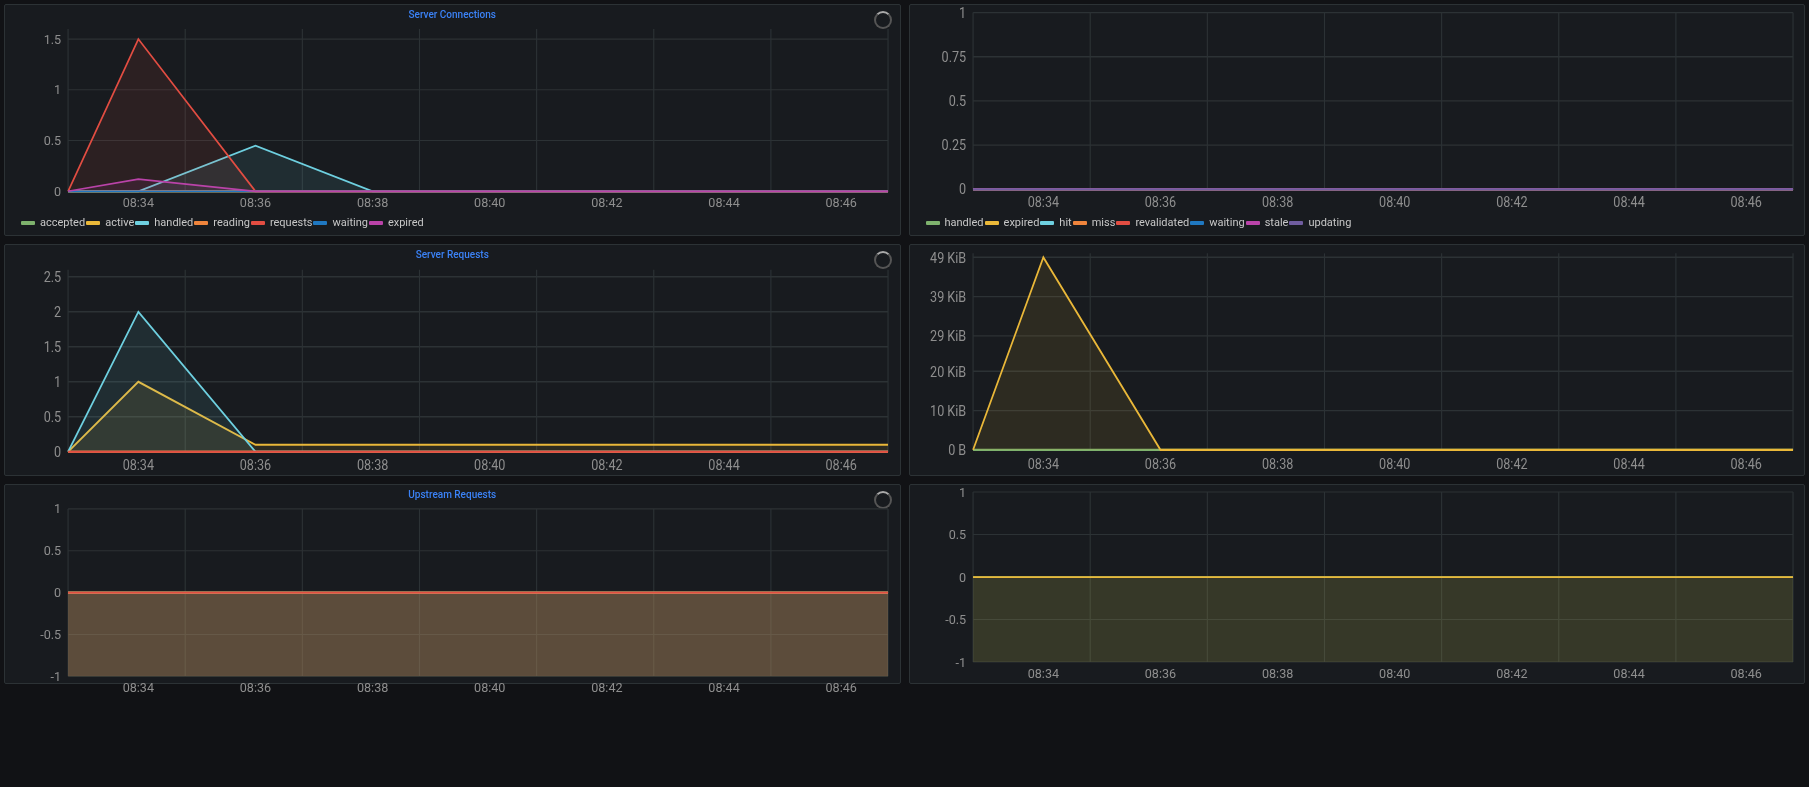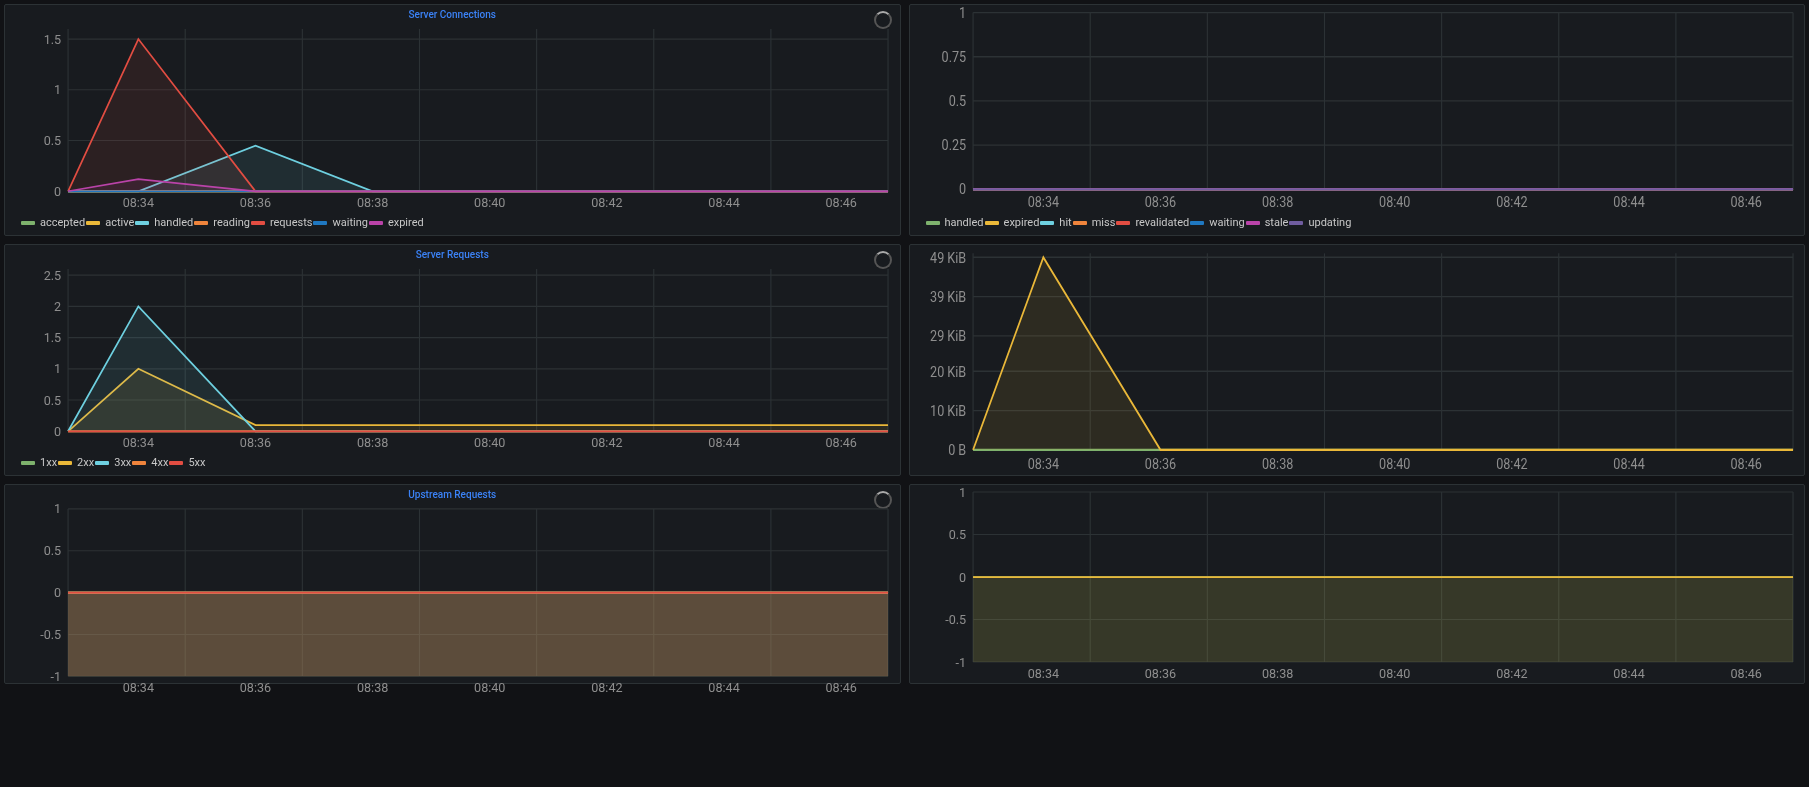--- a/index.html
+++ b/index.html
@@ -211,42 +211,20 @@
           <path d="M 55 147 L 55 147 L 116.28571428571428 92.76923076923077 L 218.42857142857144 141.57692307692307 L 320.57142857142856 141.57692307692307 L 422.7142857142858 141.57692307692307 L 524.8571428571429 141.57692307692307 L 627 141.57692307692307 L 729.1428571428571 141.57692307692307 L 770 141.57692307692307 L 770 147 Z" fill="#eab839" fill-opacity="0.10" stroke="none"></path>
           <path d="M 55 147 L 116.28571428571428 92.76923076923077 L 218.42857142857144 141.57692307692307 L 320.57142857142856 141.57692307692307 L 422.7142857142858 141.57692307692307 L 524.8571428571429 141.57692307692307 L 627 141.57692307692307 L 729.1428571428571 141.57692307692307 L 770 141.57692307692307" fill="none" stroke="#eab839" stroke-width="1.5"></path>
           <path d="M 55 147 L 55 147 L 116.28571428571428 38.53846153846155 L 218.42857142857144 147 L 320.57142857142856 147 L 422.7142857142858 147 L 524.8571428571429 147 L 627 147 L 729.1428571428571 147 L 770 147 L 770 147 Z" fill="#6ed0e0" fill-opacity="0.10" stroke="none"></path>
           <path d="M 55 147 L 116.28571428571428 38.53846153846155 L 218.42857142857144 147 L 320.57142857142856 147 L 422.7142857142858 147 L 524.8571428571429 147 L 627 147 L 729.1428571428571 147 L 770 147" fill="none" stroke="#6ed0e0" stroke-width="1.5"></path>
           <path d="M 55 147 L 55 147 L 116.28571428571428 147 L 218.42857142857144 147 L 320.57142857142856 147 L 422.7142857142858 147 L 524.8571428571429 147 L 627 147 L 729.1428571428571 147 L 770 147 L 770 147 Z" fill="#ef843c" fill-opacity="0.10" stroke="none"></path>
           <path d="M 55 147 L 116.28571428571428 147 L 218.42857142857144 147 L 320.57142857142856 147 L 422.7142857142858 147 L 524.8571428571429 147 L 627 147 L 729.1428571428571 147 L 770 147" fill="none" stroke="#ef843c" stroke-width="1.5"></path>
           <path d="M 55 147 L 55 147 L 116.28571428571428 147 L 218.42857142857144 147 L 320.57142857142856 147 L 422.7142857142858 147 L 524.8571428571429 147 L 627 147 L 729.1428571428571 147 L 770 147 L 770 147 Z" fill="#e24d42" fill-opacity="0.10" stroke="none"></path>
           <path d="M 55 147 L 116.28571428571428 147 L 218.42857142857144 147 L 320.57142857142856 147 L 422.7142857142858 147 L 524.8571428571429 147 L 627 147 L 729.1428571428571 147 L 770 147" fill="none" stroke="#e24d42" stroke-width="1.5"></path>
         </svg>
       </div>
-      <div class="legend">
-        <div class="legend-item">
-          <span class="swatch" style="background: rgb(126, 178, 109);"></span>
-          <span>1xx</span>
-        </div>
-        <div class="legend-item">
-          <span class="swatch" style="background: rgb(234, 184, 57);"></span>
-          <span>2xx</span>
-        </div>
-        <div class="legend-item">
-          <span class="swatch" style="background: rgb(110, 208, 224);"></span>
-          <span>3xx</span>
-        </div>
-        <div class="legend-item">
-          <span class="swatch" style="background: rgb(239, 132, 60);"></span>
-          <span>4xx</span>
-        </div>
-        <div class="legend-item">
-          <span class="swatch" style="background: rgb(226, 77, 66);"></span>
-          <span>5xx</span>
-        </div>
-      </div>
     </div>
     <div class="panel">
       <div class="panel-body">
         <svg viewBox="0 0 780 165" preserveAspectRatio="none">
           <line x1="55" x2="770" y1="147" y2="147" class="gridline"></line>
           <text x="49" y="151" text-anchor="end" fill="#8e8e8e" font-size="11">0 B</text>
           <line x1="55" x2="770" y1="118.8" y2="118.8" class="gridline"></line>
           <text x="49" y="122.8" text-anchor="end" fill="#8e8e8e" font-size="11">10 KiB</text>
           <line x1="55" x2="770" y1="90.6" y2="90.6" class="gridline"></line>
           <text x="49" y="94.6" text-anchor="end" fill="#8e8e8e" font-size="11">20 KiB</text>

